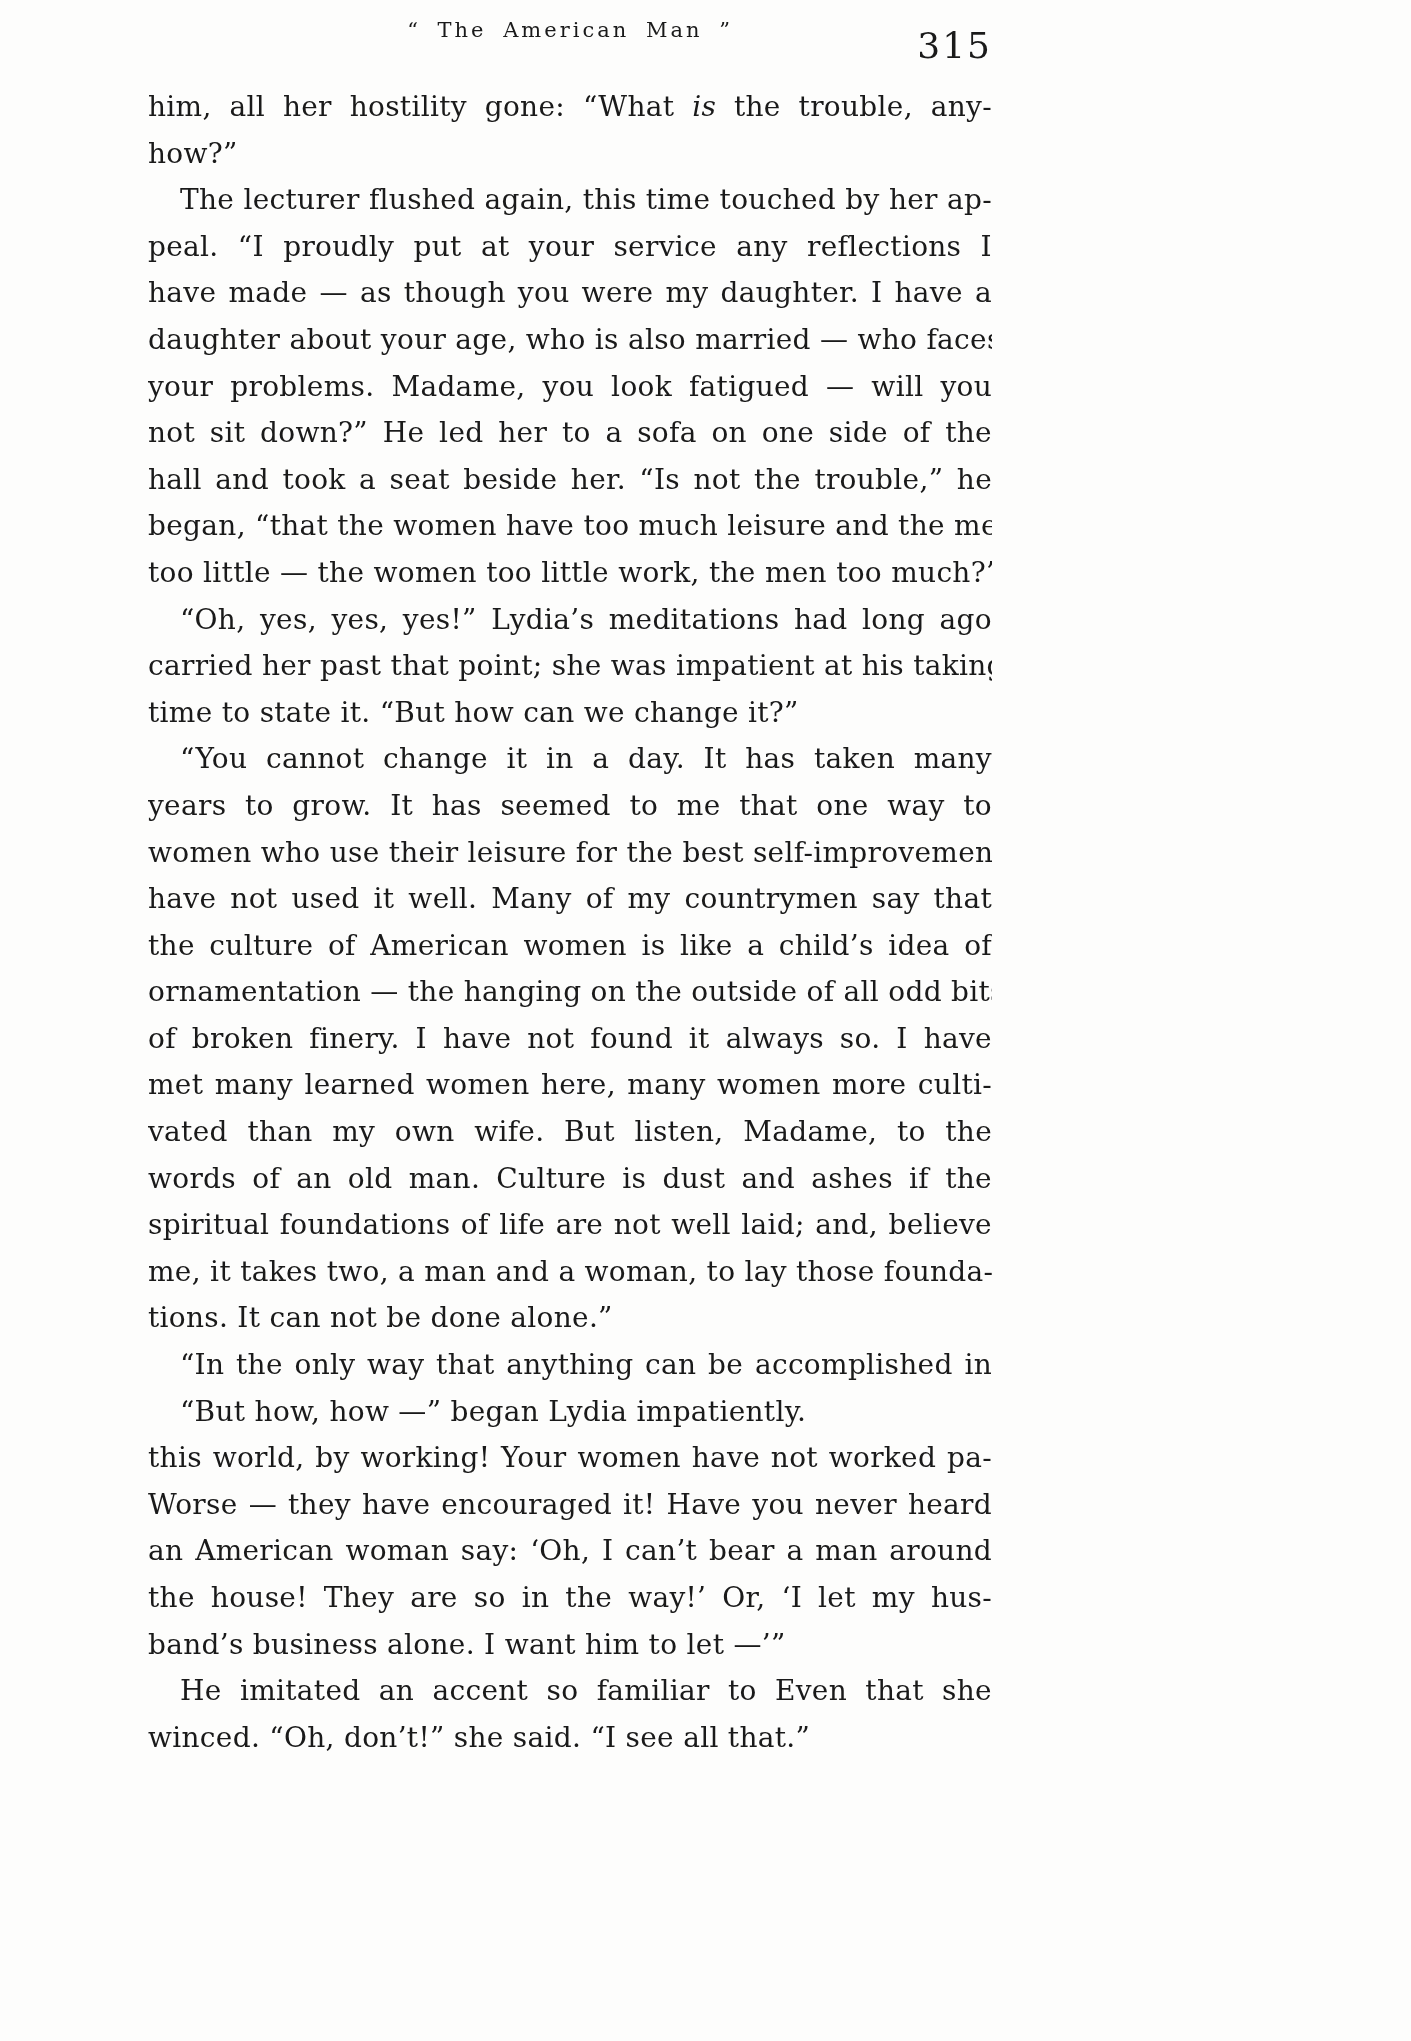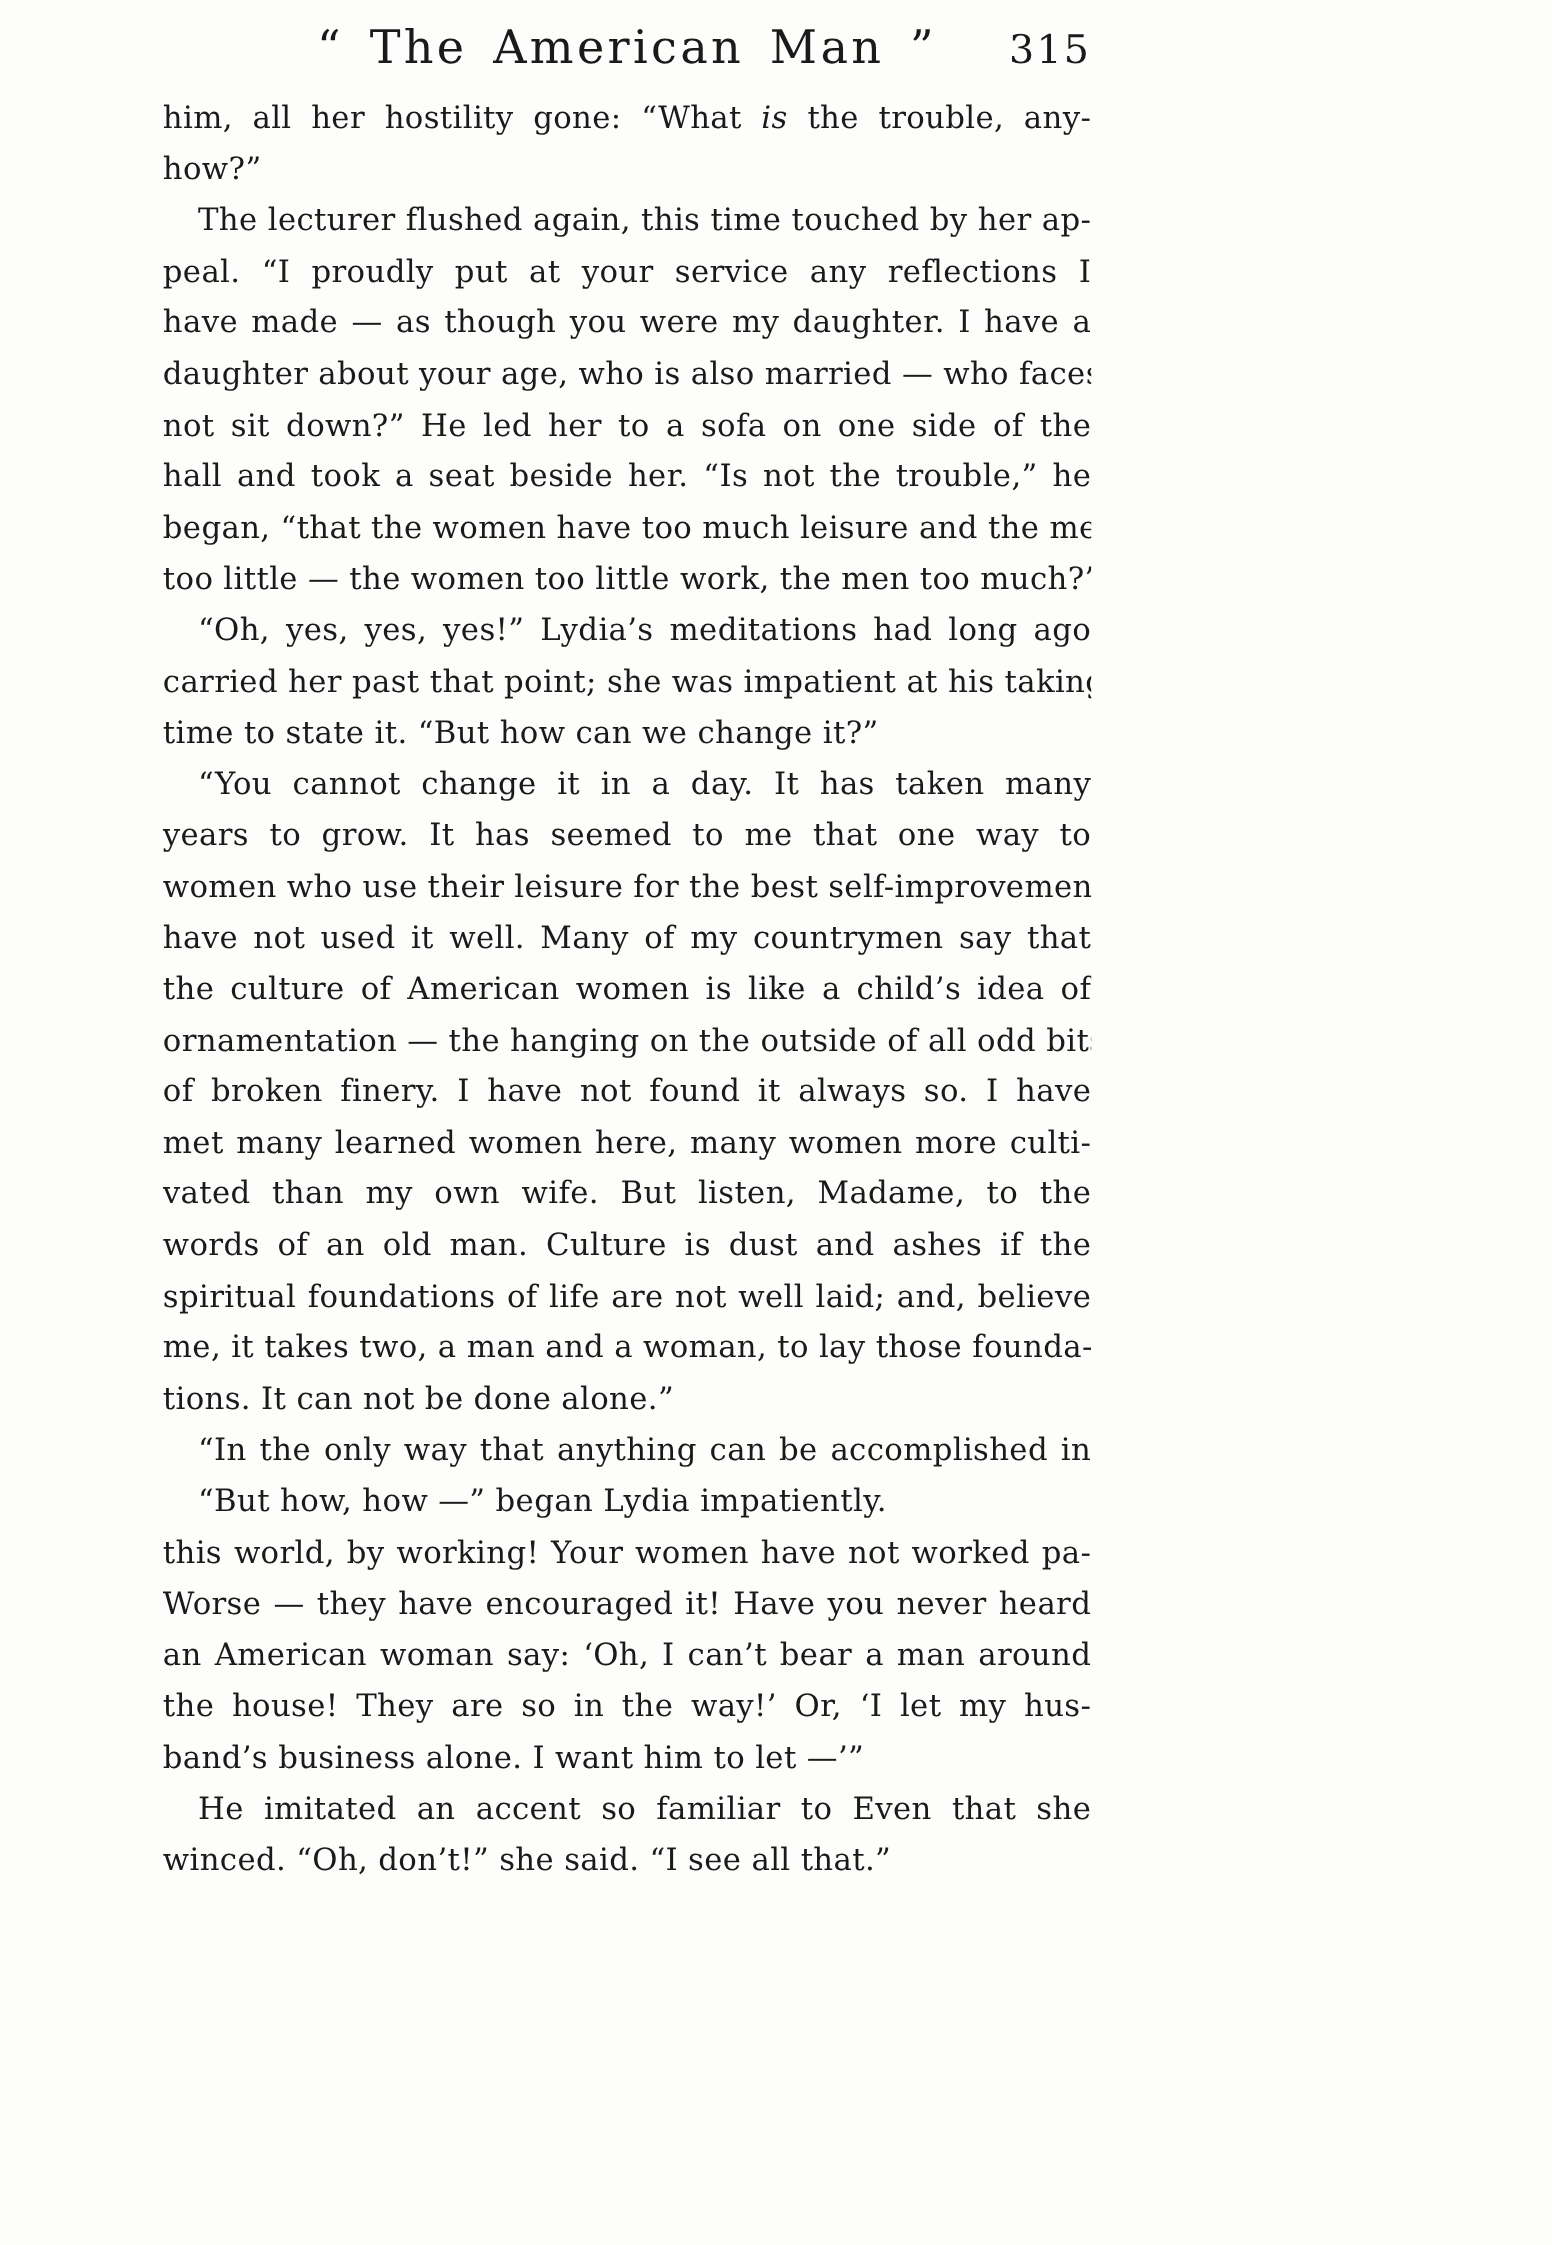--- a/index.html
+++ b/index.html
@@ -16,21 +16,21 @@
     position: absolute;
     left: 148px;
     top: 18px;
     width: 844px;
     height: 50px;
   }
   .running-title {
     position: absolute;
     left: 0; right: 0;
     text-align: center;
-    font-size: 42px;
+    font-size: 21px;
     letter-spacing: 3px;
     word-spacing: 7px;
     white-space: nowrap;
   }
   .page-number {
     position: absolute;
     right: 0;
     top: 7px;
     font-size: 36px;
     letter-spacing: 2px;
@@ -68,20 +68,21 @@
     <div class="page-number">315</div>
   </header>
 
   <main class="text-block">
       <div class="line"><span>him, all her hostility gone:  “What </span><span class="italic">is</span><span> the trouble, any-</span></div>
       <div class="line last"><span>how?”</span></div>
       <div class="line indent"><span>The lecturer flushed again, this time touched by her ap-</span></div>
       <div class="line"><span>peal.  “I proudly put at your service any reflections I</span></div>
       <div class="line"><span>have made — as though you were my daughter.  I have a</span></div>
       <div class="line"><span>daughter about your age, who is also married — who faces</span></div>
+      <div class="line"><span>your problems.  Madame, you look fatigued — will you</span></div>
       <div class="line"><span>not sit down?”  He led her to a sofa on one side of the</span></div>
       <div class="line"><span>hall and took a seat beside her.  “Is not the trouble,” he</span></div>
       <div class="line"><span>began, “that the women have too much leisure and the men</span></div>
       <div class="line last"><span>too little — the women too little work, the men too much?”</span></div>
       <div class="line indent"><span>“Oh, yes, yes, yes!”  Lydia’s meditations had long ago</span></div>
       <div class="line"><span>carried her past that point; she was impatient at his taking</span></div>
       <div class="line last"><span>time to state it.  “But how can we change it?”</span></div>
       <div class="line indent"><span>“You cannot change it in a day.  It has taken many</span></div>
       <div class="line"><span>years to grow.  It has seemed to me that one way to</span></div>
       <div class="line"><span>women who use their leisure for the best self-improvement</span></div>

